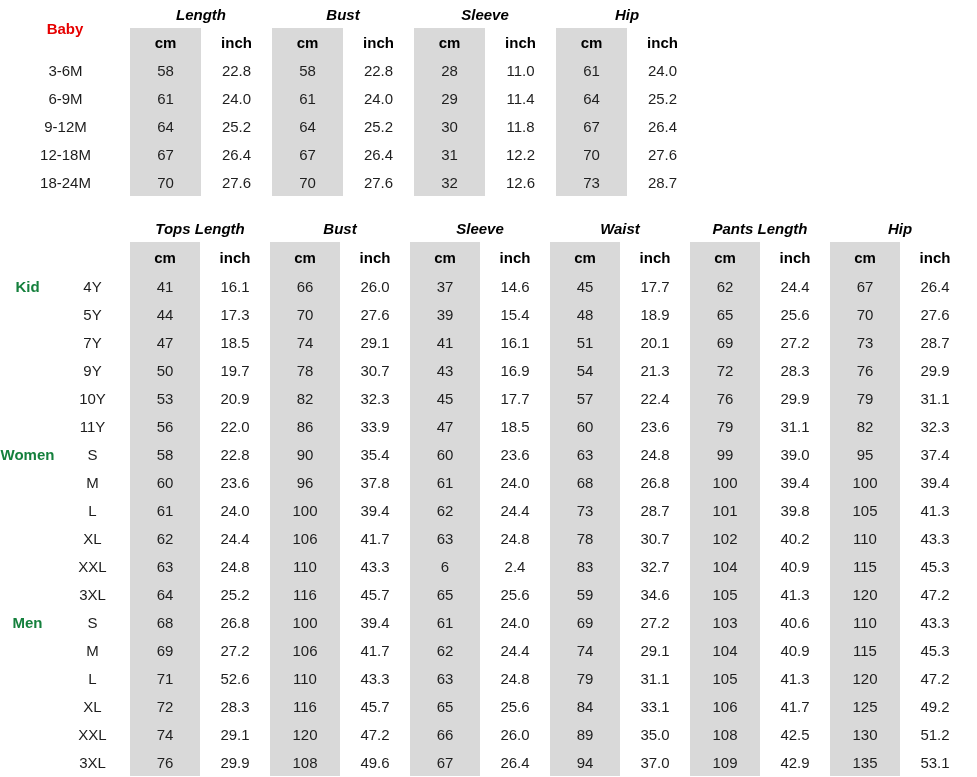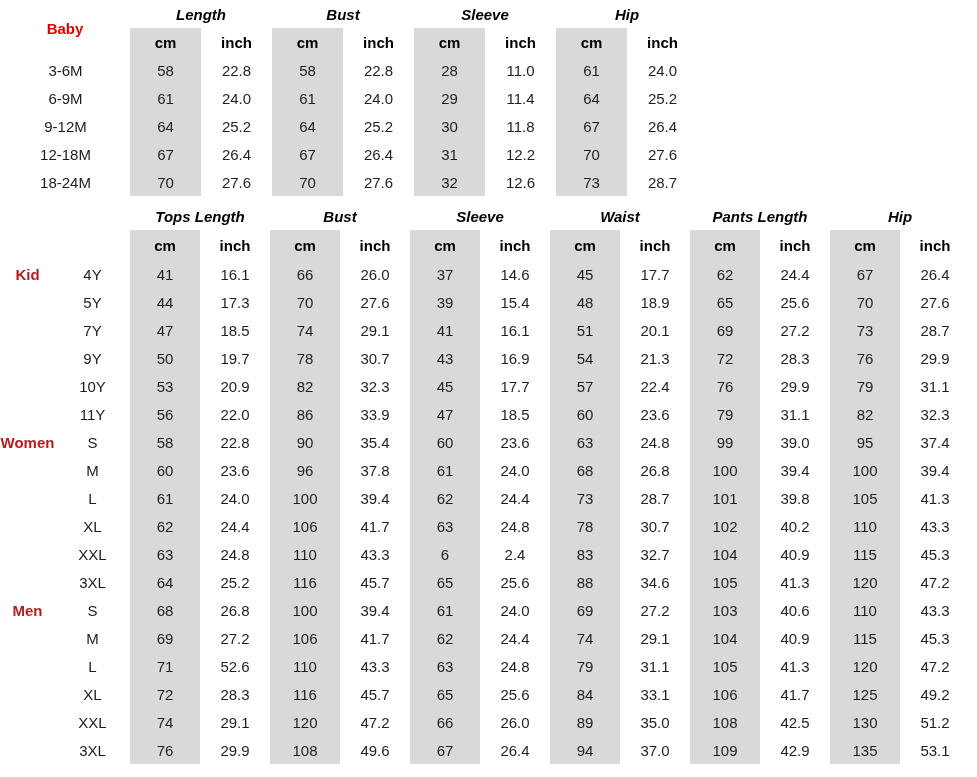--- a/index.html
+++ b/index.html
@@ -45,38 +45,38 @@
   
   .g { background: #d9d9d9; }
   
   th.cat-head {
     color: #e60000;
     font-weight: bold;
     font-size: 16px;
     padding-bottom: 14px;
   }
   td.cat {
-    color: #b91c1c;
+    color: #15803d;
     font-weight: bold;
     font-size: 16px;
   }
   
   td.size {
     text-align: left;
     padding-left: 7px;
     color: #1c1c1c;
   }
   td.size.center {
     text-align: center;
     padding-left: 13px;
     padding-right: 12px;
   }
   td.val { color: #1f1f1f; }
   table.baby { margin-top: 0; }
-  table.adult { margin-top: 6px; }
+  table.adult { margin-top: 18px; }
 </style>
 </head>
 <body>
 
 <div class="page">
   <table class="size-table baby">
       <colgroup>
         <col style="width: 130px;">
         <col style="width: 71px;">
         <col style="width: 71px;">
@@ -385,21 +385,21 @@
         </tr>
         <tr>
           <td class="cat"></td>
           <td class="size">3XL</td>
           <td class="val g">64</td>
           <td class="val">25.2</td>
           <td class="val g">116</td>
           <td class="val">45.7</td>
           <td class="val g">65</td>
           <td class="val">25.6</td>
-          <td class="val g">88</td>
+          <td class="val g">59</td>
           <td class="val">34.6</td>
           <td class="val g">105</td>
           <td class="val">41.3</td>
           <td class="val g">120</td>
           <td class="val">47.2</td>
         </tr>
         <tr>
           <td class="cat">Men</td>
           <td class="size">S</td>
           <td class="val g">68</td>

